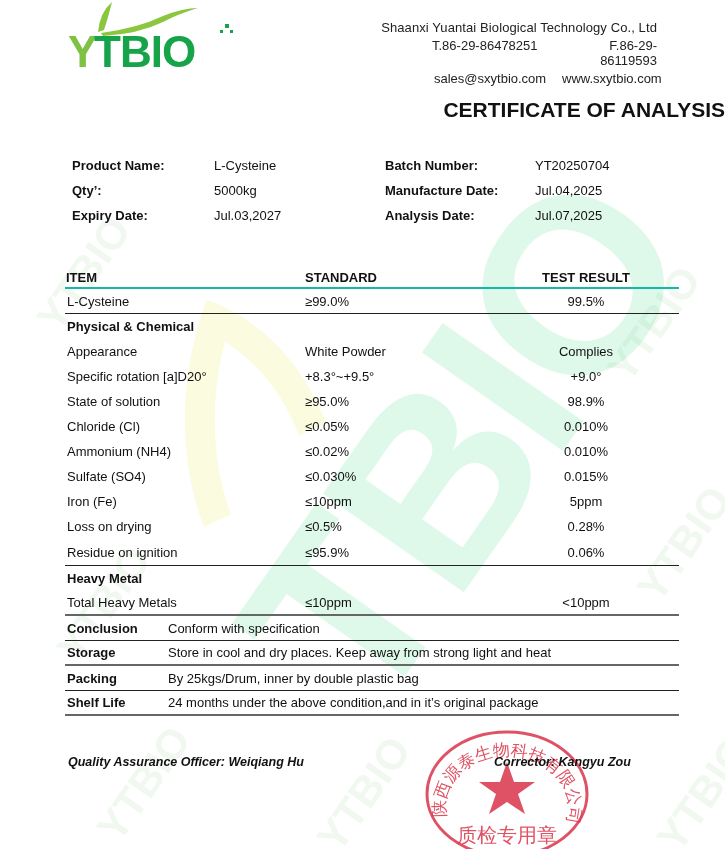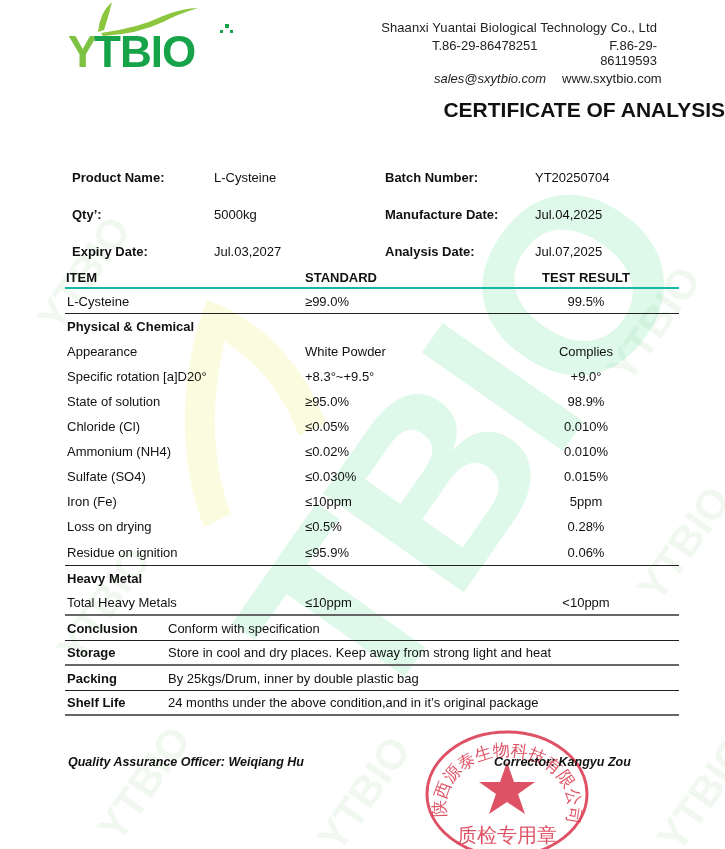--- a/index.html
+++ b/index.html
@@ -19,21 +19,21 @@
   .company-name { font-size: 13px; color: #222; font-weight: normal; letter-spacing: 0.1px; }
   .contact-row { font-size: 13px; color: #222; margin-top: 3px; display: flex; justify-content: flex-end; }
   .contact-row span { display: inline-block; }
   .contact-row .c1 { width: 130px; text-align: left; }
   .contact-row .c2 { width: 95px; text-align: right; }
 
   .title { position: absolute; left: 0; width: 725px; top: 98px; text-align: right; font-size: 21px; font-weight: bold; color: #111; }
 
   
   .info { position: absolute; left: 72px; top: 153px; width: 560px; font-size: 13px; }
-  .info-row { display: flex; height: 25px; align-items: center; margin-top: 12px; }
+  .info-row { display: flex; height: 25px; align-items: center; }
   .info-label { font-weight: bold; width: 142px; }
   .info-value { width: 171px; }
   .info-label2 { font-weight: bold; width: 150px; }
   .info-value2 { }
 
   
   .tbl { position: absolute; left: 65px; top: 267px; width: 614px; font-size: 13px; }
   .row { position: relative; height: 25px; display: flex; align-items: center; }
   .c-item { width: 240px; padding-left: 2px; }
   .c-std { width: 135px; position: absolute; left: 240px; }
@@ -77,21 +77,21 @@
   </svg>
 </div>
 
 <div class="company">
   <div class="company-name">Shaanxi Yuantai Biological Technology Co., Ltd</div>
   <div class="contact-row">
     <span class="c1">T.86-29-86478251</span>
     <span class="c2">F.86-29-86119593</span>
   </div>
   <div class="contact-row">
-    <span class="c1" style="padding-left:2px;font-style:italic;">sales@sxytbio.com</span>
+    <span class="c1" style="padding-left:2px;">sales@sxytbio.com</span>
     <span class="c2">www.sxytbio.com</span>
   </div>
 </div>
 
 <div class="title">CERTIFICATE OF ANALYSIS</div>
 
 <div class="info">
   <div class="info-row">
     <span class="info-label">Product Name:</span>
     <span class="info-value">L-Cysteine</span>

